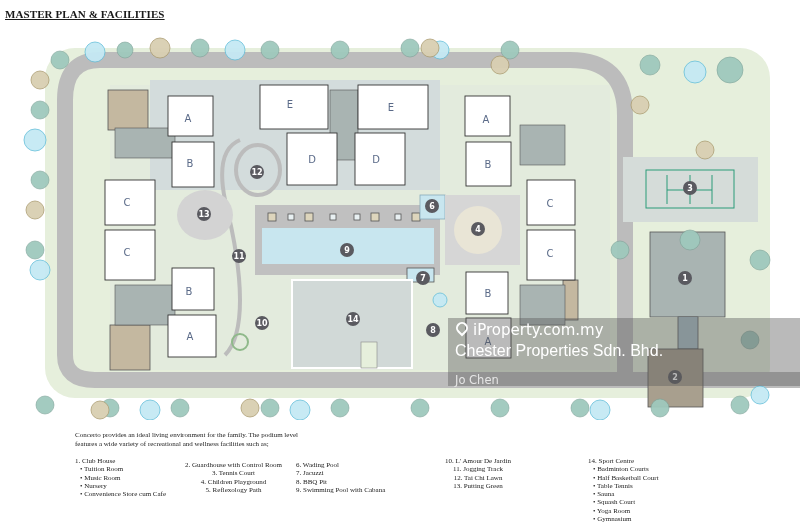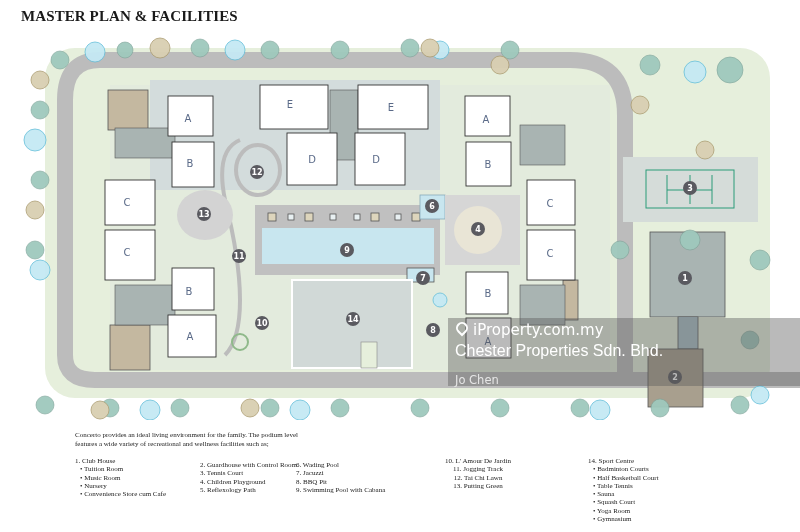--- a/index.html
+++ b/index.html
@@ -1,17 +1,17 @@
 <!DOCTYPE html>
 <html><head>
 <meta charset="utf-8">
 <style>
   html,body{margin:0;padding:0;}
   body{width:800px;height:532px;background:#ffffff;position:relative;overflow:hidden;font-family:"Liberation Serif",serif;}
-  .title{position:absolute;left:21px;top:8px;font-size:15px;font-weight:bold;color:#1a1a1a;letter-spacing:0.1px;}
+  .title{position:absolute;left:5px;top:8px;font-size:11px;font-weight:bold;color:#1a1a1a;letter-spacing:0.1px;text-decoration:underline;}
   .map{position:absolute;left:0;top:0;width:800px;height:420px;}
   .desc{position:absolute;left:75px;top:431px;font-size:7px;line-height:9px;color:#222;width:240px;}
   .col{position:absolute;top:457px;font-size:7px;line-height:8.3px;color:#222;}
   .col div{white-space:nowrap;}
   .col .sub{padding-left:5px;}
   .col .sub::before{content:"• ";}
   .wm{position:absolute;left:448px;top:318px;width:352px;height:68px;background:rgba(90,90,90,0.42);}
   .wm .l1{position:absolute;left:8px;top:3px;font-family:"DejaVu Sans",sans-serif;font-size:15px;color:#ffffff;}
   .wm .l2{position:absolute;left:7px;top:24px;font-family:Liberation Sans, sans-serif;font-size:16px;color:#ffffff;}
   .wm .l3{position:absolute;left:7px;top:55px;font-family:"DejaVu Sans",sans-serif;font-size:11.5px;color:#e6e6e6;}
@@ -217,21 +217,21 @@
 <div class="desc">Concerto provides an ideal living environment for the family. The podium level features a wide variety of recreational and wellness facilities such as;</div>
 
 <div class="col" style="left:75px;">
   <div>1. Club House</div>
   <div class="sub">Tuition Room</div>
   <div class="sub">Music Room</div>
   <div class="sub">Nursery</div>
   <div class="sub">Convenience Store cum Cafe</div>
 </div>
 
-<div class="col" style="left:200px;top:461px;">
+<div class="col" style="left:185px;top:461px;text-align:center;">
   <div>2. Guardhouse with Control Room</div>
   <div>3. Tennis Court</div>
   <div>4. Children Playground</div>
   <div>5. Reflexology Path</div>
 </div>
 
 <div class="col" style="left:296px;top:461px;">
   <div>6. Wading Pool</div>
   <div>7. Jacuzzi</div>
   <div>8. BBQ Pit</div>

